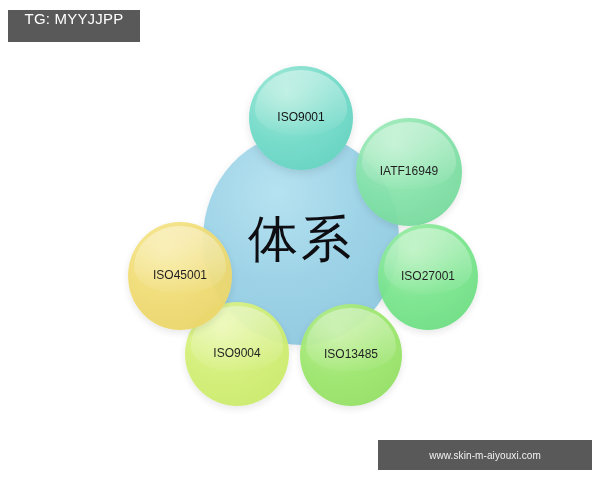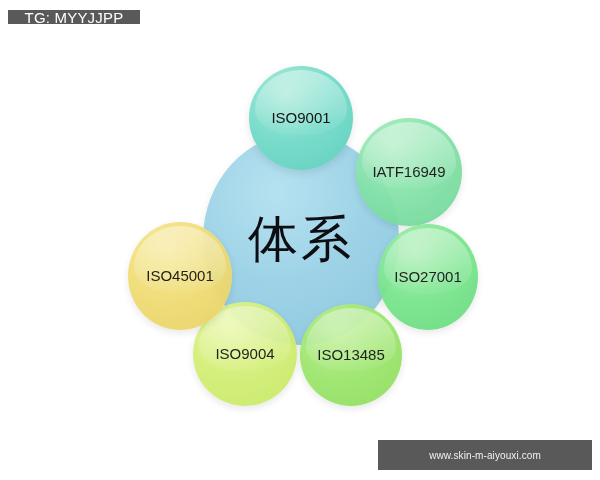--- a/index.html
+++ b/index.html
@@ -17,24 +17,24 @@
     background: #ffffff;
     overflow: hidden;
   }
 
   
   .tag-badge {
     position: absolute;
     left: 8px;
     top: 10px;
     width: 132px;
-    height: 14px;
+    height: 32px;
     background: #595959;
     display: flex;
-    align-items: center;
+    align-items: flex-start;
     justify-content: center;
   }
   .tag-badge span {
     color: #ffffff;
     font-size: 15px;
     letter-spacing: 0.2px;
     font-family: "Liberation Sans", sans-serif;
   }
 
   
@@ -72,21 +72,21 @@
     align-items: center;
     justify-content: center;
     box-sizing: border-box;
     text-align: center;
     line-height: 1.15;
   }
   .bubble .bubble-label {
     position: relative;
     z-index: 3;
     color: #131313;
-    font-size: 15px;
+    font-size: 12px;
     font-family: "Liberation Sans", sans-serif;
     padding: 0 6px;
     word-break: break-all;
   }
 
   
   .bubble::after {
     content: "";
     position: absolute;
     left: 6%;
@@ -164,21 +164,21 @@
     opacity: 0.94;
     box-shadow: 0 3px 9px rgba(0,0,0,0.10);
   }
   #petal-iso13485 {
     left: 300px; top: 304px; width: 102px; height: 102px;
     background: radial-gradient(circle at 36% 26%, #bdf08f 0%, #9ce66d 48%, #8ddc5d 100%);
     opacity: 0.94;
     box-shadow: 0 3px 9px rgba(0,0,0,0.10);
   }
   #petal-iso9004 {
-    left: 193px; top: 302px; width: 104px; height: 104px;
+    left: 185px; top: 302px; width: 104px; height: 104px;
     background: radial-gradient(circle at 36% 26%, #e4f79a 0%, #d2ef74 48%, #c6e864 100%);
     opacity: 0.94;
     box-shadow: 0 3px 9px rgba(0,0,0,0.10);
   }
   #petal-iso45001 {
     left: 128px; top: 222px; width: 104px; height: 108px;
     background: radial-gradient(circle at 36% 26%, #f7e894 0%, #f0dc74 48%, #e8d263 100%);
     opacity: 0.95;
     box-shadow: 0 3px 9px rgba(0,0,0,0.10);
   }

